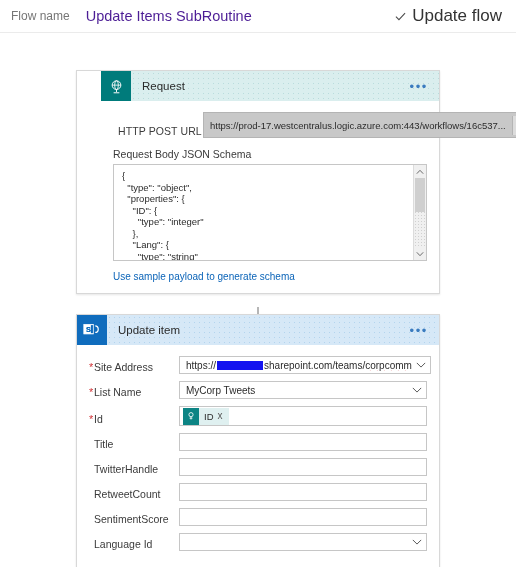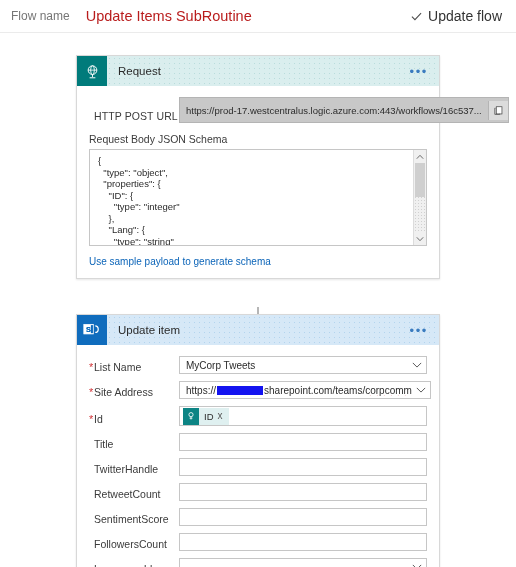--- a/index.html
+++ b/index.html
@@ -29,30 +29,30 @@
     box-sizing: border-box;
   }
   .flow-name-label {
     font-size: 12px;
     color: #767676;
     margin-right: 16px;
     white-space: nowrap;
   }
   .flow-title {
     font-size: 14.5px;
-    color: #b91c1c;
+    color: #4c1d95;
     font-weight: 400;
     white-space: nowrap;
   }
   .topbar-spacer { flex: 1 1 auto; }
   .update-flow {
     display: flex;
     align-items: center;
     gap: 6px;
-    font-size: 14px;
+    font-size: 17px;
     color: #333333;
     cursor: pointer;
     white-space: nowrap;
     padding-right: 4px;
   }
   .check-icon { width: 11px; height: 11px; display: block; }
 
   
   .canvas {
     position: relative;
@@ -358,21 +358,21 @@
       <svg class="check-icon" viewBox="0 0 12 12" aria-hidden="true">
         <path d="M1 6.2 L4.3 9.5 L11 2.3" fill="none" stroke="#4a4a4a" stroke-width="1.1"></path>
       </svg>
     </span>
     <span>Update flow</span>
   </div>
 </div>
 
 <div class="canvas">
 
-  <div class="card" style="top:22px;">
+  <div class="card" style="top:37px;padding-left:24px;">
     <div class="card-header teal">
       <div class="header-icon-box teal">
         <svg width="17" height="17" viewBox="0 0 20 20" aria-hidden="true">
           <circle cx="10" cy="8.4" r="5.1" fill="none" stroke="#ffffff" stroke-width="1.15"></circle>
           <ellipse cx="10" cy="8.4" rx="2.2" ry="5.1" fill="none" stroke="#ffffff" stroke-width="1"></ellipse>
           <line x1="4.9" y1="8.4" x2="15.1" y2="8.4" stroke="#ffffff" stroke-width="1"></line>
           <line x1="10" y1="13.5" x2="10" y2="16.4" stroke="#ffffff" stroke-width="1.15"></line>
           <line x1="6.6" y1="17.4" x2="13.4" y2="17.4" stroke="#ffffff" stroke-width="1.15"></line>
         </svg>
       </div>
@@ -452,53 +452,53 @@
           <text x="6.8" y="10.6" font-family="'Liberation Sans', sans-serif" font-size="9" font-weight="bold" fill="#0f6cbd" text-anchor="middle">S</text>
         </svg>
       </div>
       <div class="header-title">Update item</div>
       <div class="ellipsis-menu">•••</div>
     </div>
 
     <div class="card-body">
 
       <div class="field-row">
-        <div class="field-label req">List Name</div>
-        <div class="field-control">
-          <div class="dropdown">
-            <span class="val">MyCorp Tweets</span>
-            <span class="chev">
-              <svg width="10" height="6" viewBox="0 0 12 7" aria-hidden="true">
-                <path d="M1 1 L6 6 L11 1" fill="none" stroke="#4a4a4a" stroke-width="1.1"></path>
-              </svg>
-            </span>
-          </div>
-        </div>
-      </div>
-
-      <div class="field-row">
         <div class="field-label req">Site Address</div>
         <div class="field-control">
           <div class="dropdown">
             <span class="val">
               <span>https://</span>
               <span class="redact"></span>
               <span>sharepoint.com/teams/</span>
               <span class="squiggle">corpcomm</span>
             </span>
             <span class="chev">
               <svg width="10" height="6" viewBox="0 0 12 7" aria-hidden="true">
                 <path d="M1 1 L6 6 L11 1" fill="none" stroke="#4a4a4a" stroke-width="1.1"></path>
               </svg>
             </span>
           </div>
         </div>
       </div>
 
       <div class="field-row">
+        <div class="field-label req">List Name</div>
+        <div class="field-control">
+          <div class="dropdown">
+            <span class="val">MyCorp Tweets</span>
+            <span class="chev">
+              <svg width="10" height="6" viewBox="0 0 12 7" aria-hidden="true">
+                <path d="M1 1 L6 6 L11 1" fill="none" stroke="#4a4a4a" stroke-width="1.1"></path>
+              </svg>
+            </span>
+          </div>
+        </div>
+      </div>
+
+      <div class="field-row">
         <div class="field-label req">Id</div>
         <div class="field-control">
           <div class="token-field">
             <span class="chip">
               <span class="chip-icon">
                 <svg width="10" height="10" viewBox="0 0 12 12" aria-hidden="true">
                   <circle cx="6" cy="4.4" r="2.5" fill="none" stroke="#ffffff" stroke-width="1"></circle>
                   <line x1="6" y1="6.9" x2="6" y2="10.2" stroke="#ffffff" stroke-width="1"></line>
                   <line x1="4.3" y1="8.6" x2="7.7" y2="8.6" stroke="#ffffff" stroke-width="1"></line>
                 </svg>
@@ -531,26 +531,20 @@
         </div>
       </div>
 
       <div class="field-row">
         <div class="field-label">SentimentScore</div>
         <div class="field-control">
           <div class="txt-input"></div>
         </div>
       </div>
 
-      <div class="field-row">
-        <div class="field-label">FollowersCount</div>
-        <div class="field-control">
-          <div class="txt-input"></div>
-        </div>
-      </div>
 
       <div class="field-row">
         <div class="field-label">Language Id</div>
         <div class="field-control">
           <div class="dropdown">
             <span class="val"></span>
             <span class="chev">
               <svg width="10" height="6" viewBox="0 0 12 7" aria-hidden="true">
                 <path d="M1 1 L6 6 L11 1" fill="none" stroke="#4a4a4a" stroke-width="1.1"></path>
               </svg>

